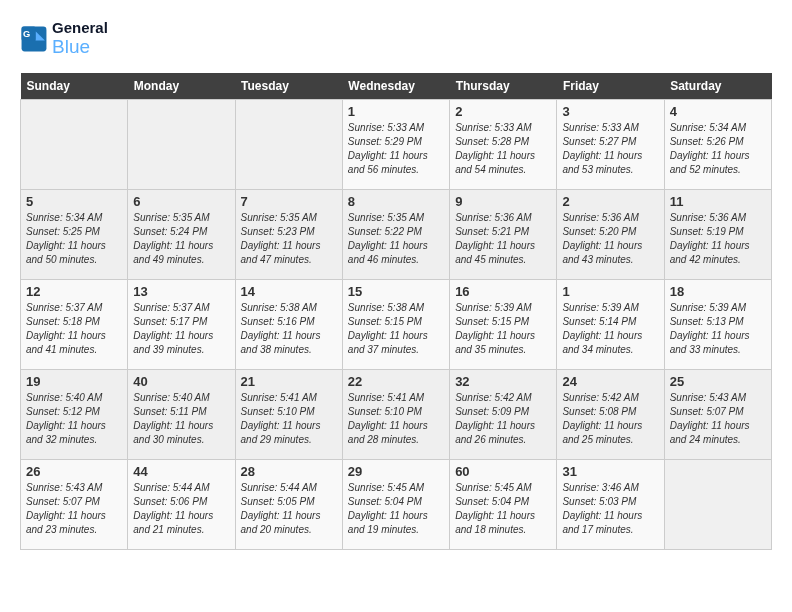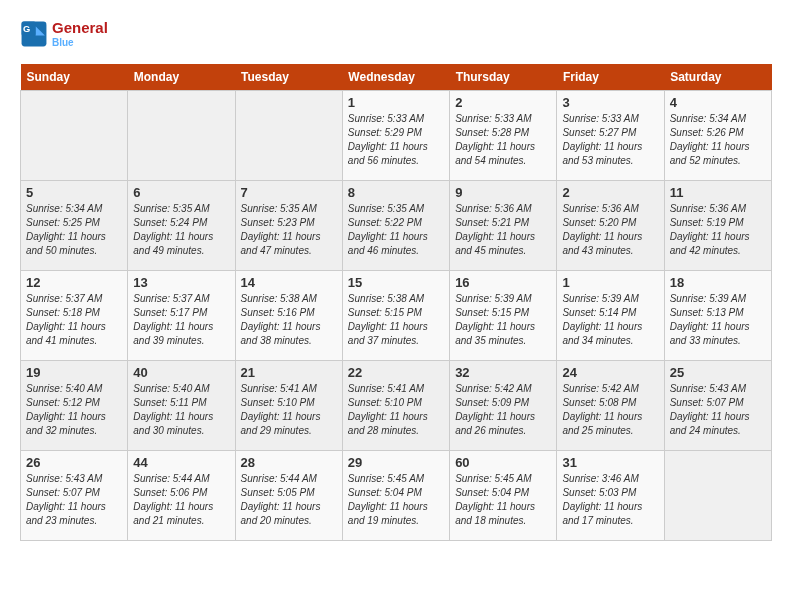--- a/index.html
+++ b/index.html
@@ -37,21 +37,21 @@
     .subtitle {
       font-size: 16px;
       color: #555;
     }
     table {
       width: 100%;
       border-collapse: collapse;
       font-size: 11px;
     }
     thead tr th {
-      background-color: #c2410c;
+      background-color: #404040;
       color: #fff;
       text-align: left;
       padding: 6px 6px;
       font-size: 12px;
       font-weight: bold;
     }
     tbody tr td {
       border: 1px solid #ccc;
       vertical-align: top;
       padding: 4px 5px;
@@ -87,22 +87,22 @@
 
 <div class="header">
   <div class="logo">
     <svg class="logo-icon" viewBox="0 0 36 36">
       <rect x="2" y="2" width="32" height="32" rx="4" fill="#1a6faf"></rect>
       <polygon points="20,8 32,20 20,20" fill="#5aafff"></polygon>
       <rect x="2" y="2" width="18" height="18" rx="2" fill="#1a6faf"></rect>
       <text x="4" y="16" font-size="12" font-weight="bold" fill="white" font-family="Arial">G</text>
     </svg>
     <div>
-      <div style="font-size:15px;font-weight:bold;color:#b91c1c;line-height:1.1;">General</div>
-      <div style="font-size:10px;font-weight:bold;color:#5aafff;line-height:1.1;">Blue</div>
+      <div style="font-size:15px;font-weight:bold;color:#0f172a;line-height:1.1;">General</div>
+      <div style="font-size:19px;font-weight:normal;color:#5aafff;line-height:1.1;">Blue</div>
     </div>
   </div>
   <div class="title-block">
     <div class="month-title"></div>
     <div class="subtitle"></div>
   </div>
 </div>
 
 <table>
   <thead>

